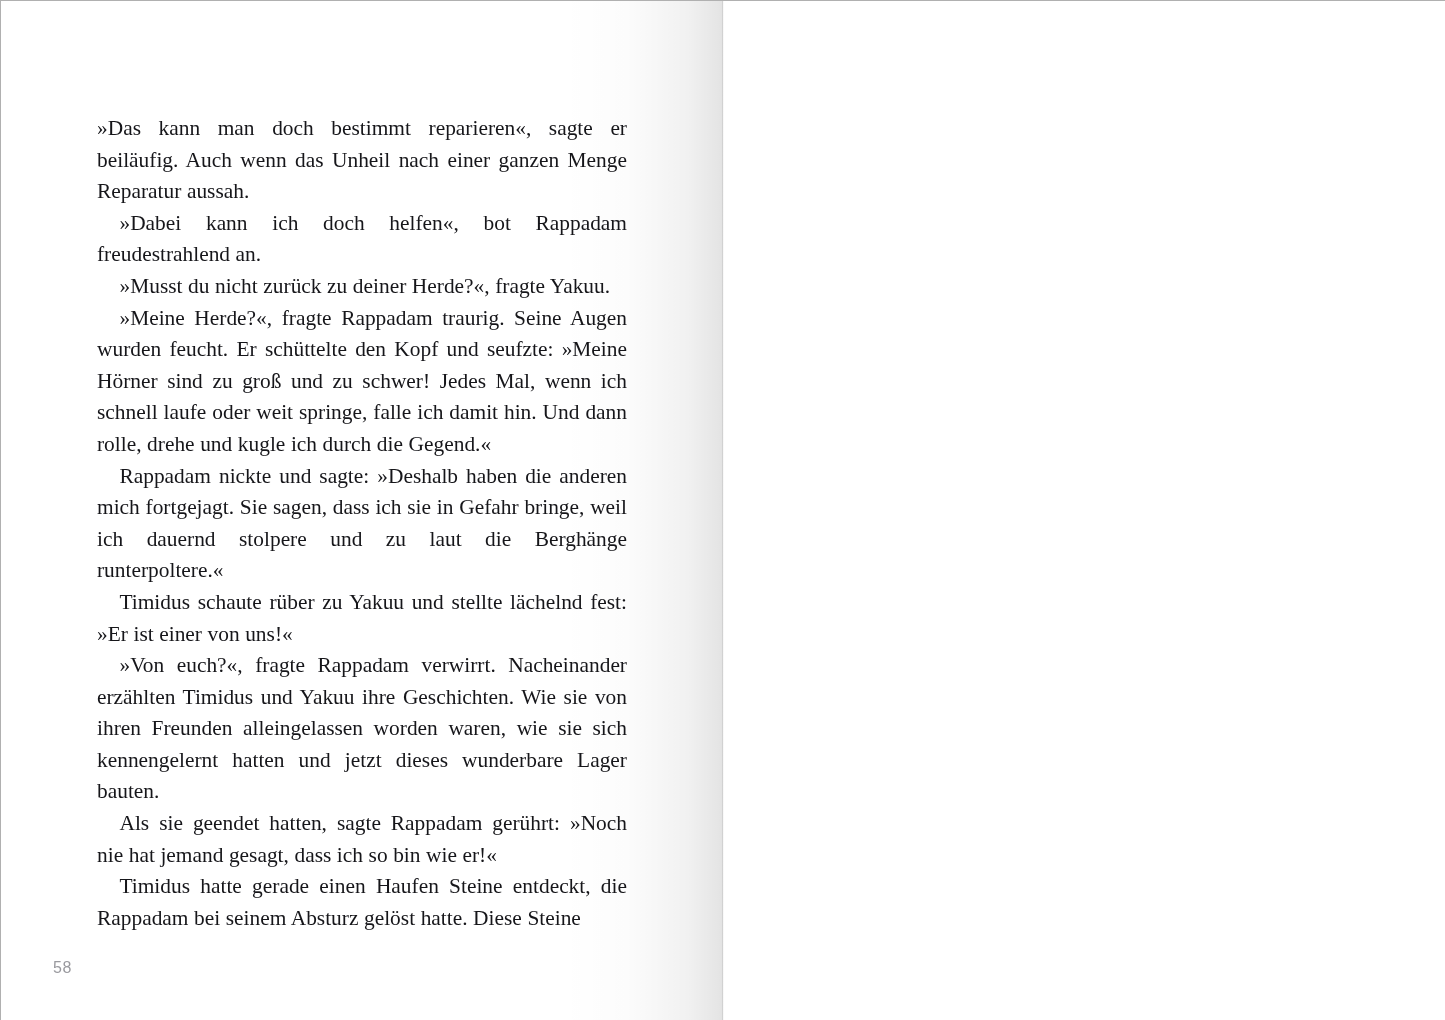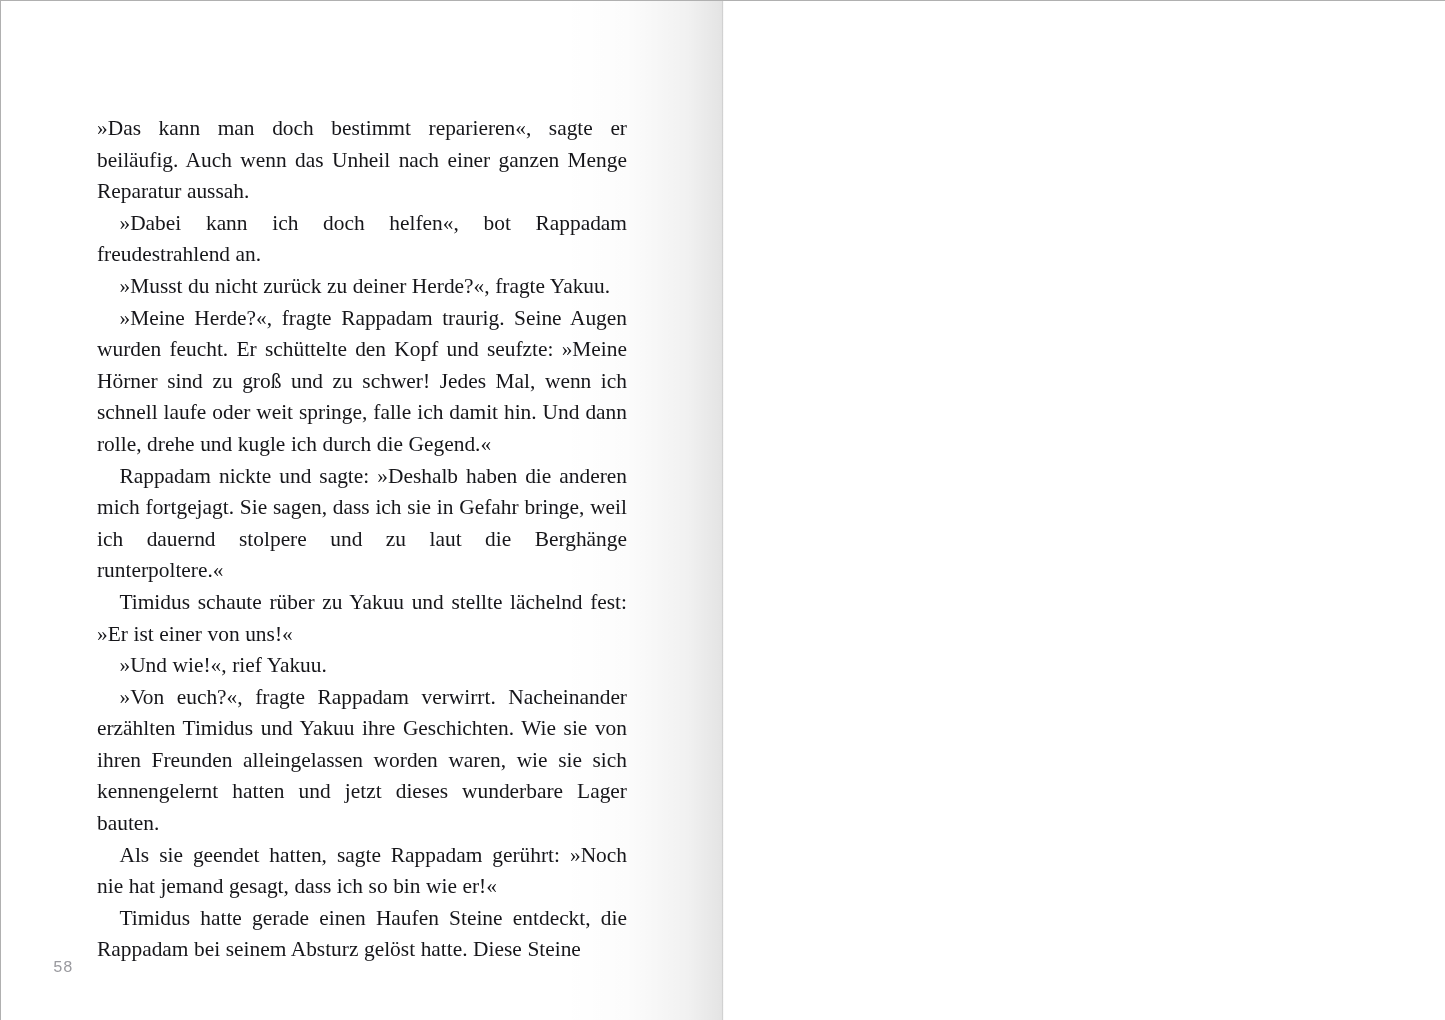--- a/index.html
+++ b/index.html
@@ -39,41 +39,40 @@
     word-spacing:0.01em;
   }
   .textcol-left{left:96px;top:112px;width:530px;}
 
   .textcol p{margin:0;text-indent:0;}
   .textcol p.ind{text-indent:1.05em;}
 
   
   .folio{
     position:absolute;bottom:44px;
-    font-family:Liberation Mono, monospace;
+    font-family:Liberation Sans, sans-serif;
     font-size:16px;color:#9a9a9f;letter-spacing:0.5px;
   }
   .folio-left{left:52px;}
   .folio-right{right:56px;}
 </style>
 </head>
 <body>
 
 <div class="spread">
 
   <div class="page page-left">
 
     <div class="textcol textcol-left">
       <p>»Das kann man doch bestimmt reparieren«, sagte er beiläufig. Auch wenn das Unheil nach einer ganzen Menge Reparatur aussah.</p>
       <p class="ind">»Dabei kann ich doch helfen«, bot Rappadam freudestrahlend an.</p>
       <p class="ind">»Musst du nicht zurück zu deiner Herde?«, fragte Yakuu.</p>
       <p class="ind">»Meine Herde?«, fragte Rappadam traurig. Seine Augen wurden feucht. Er schüttelte den Kopf und seufzte: »Meine Hörner sind zu groß und zu schwer! Jedes Mal, wenn ich schnell laufe oder weit springe, falle ich damit hin. Und dann rolle, drehe und kugle ich durch die Gegend.«</p>
       <p class="ind">Rappadam nickte und sagte: »Deshalb haben die anderen mich fortgejagt. Sie sagen, dass ich sie in Gefahr bringe, weil ich dauernd stolpere und zu laut die Berghänge runterpoltere.«</p>
       <p class="ind">Timidus schaute rüber zu Yakuu und stellte lächelnd fest: »Er ist einer von uns!«</p>
-      <p class="ind">»Und wie!«, rief Yakuu.</p>
       <p class="ind">»Von euch?«, fragte Rappadam verwirrt. Nacheinander erzählten Timidus und Yakuu ihre Geschichten. Wie sie von ihren Freunden alleingelassen worden waren, wie sie sich kennengelernt hatten und jetzt dieses wunderbare Lager bauten.</p>
       <p class="ind">Als sie geendet hatten, sagte Rappadam gerührt: »Noch nie hat jemand gesagt, dass ich so bin wie er!«</p>
       <p class="ind">Timidus hatte gerade einen Haufen Steine entdeckt, die Rappadam bei seinem Absturz gelöst hatte. Diese Steine</p>
     </div>
 
     <div class="folio folio-left">58</div>
 
     <div class="gutter-shadow"></div>
   </div>
 

